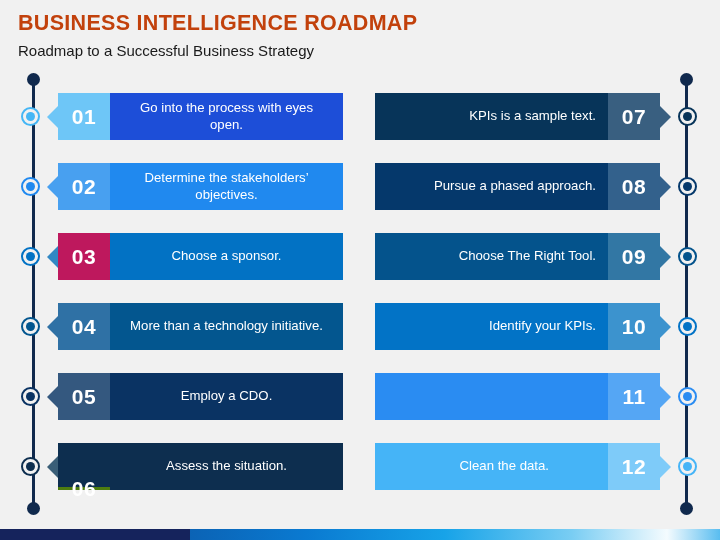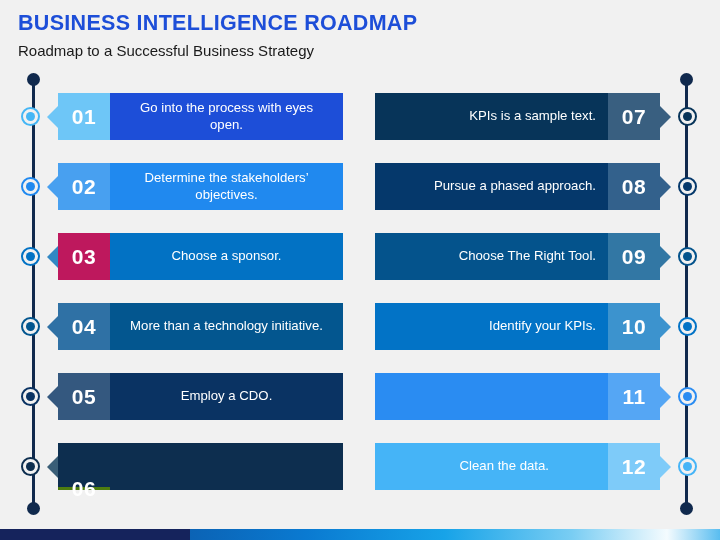--- a/index.html
+++ b/index.html
@@ -20,21 +20,21 @@
   #header {
     position: absolute;
     left: 18px;
     top: 12px;
     width: 690px;
   }
   #page-title {
     font-size: 21.5px;
     font-weight: bold;
     letter-spacing: 0.3px;
-    color: #1d4ed8;
+    color: #c2410c;
     margin: 0;
     line-height: 1.1;
   }
   #page-subtitle {
     font-size: 15px;
     color: #1a1a1a;
     margin: 7px 0 0 0;
     line-height: 1.1;
   }
 
@@ -244,20 +244,21 @@
         <div class="bar" style="background: rgb(10, 51, 99);">
           <div class="num" style="background: rgb(52, 88, 127);">05</div>
           <div class="label">Employ a CDO.</div>
         </div>
       </div>
       <div class="row left" style="top: 443px;">
         <span class="marker" style="color: rgb(13, 46, 79);"></span>
         <span class="notch" style="color: rgb(58, 94, 119);"></span>
         <div class="bar" style="background: rgb(13, 46, 79);">
           <div class="num" style="background: #4d7c0f; margin-top: 44px;">06</div>
+          <div class="label">Assess the situation.</div>
         </div>
       </div>
       <div class="row right" style="top: 93px;">
         <span class="marker" style="color: rgb(7, 52, 89);"></span>
         <span class="notch" style="color: rgb(57, 95, 128);"></span>
         <div class="bar" style="background: rgb(7, 52, 89);">
           <div class="num" style="background: rgb(57, 95, 128);">07</div>
           <div class="label">KPIs is a sample text.</div>
         </div>
       </div>

